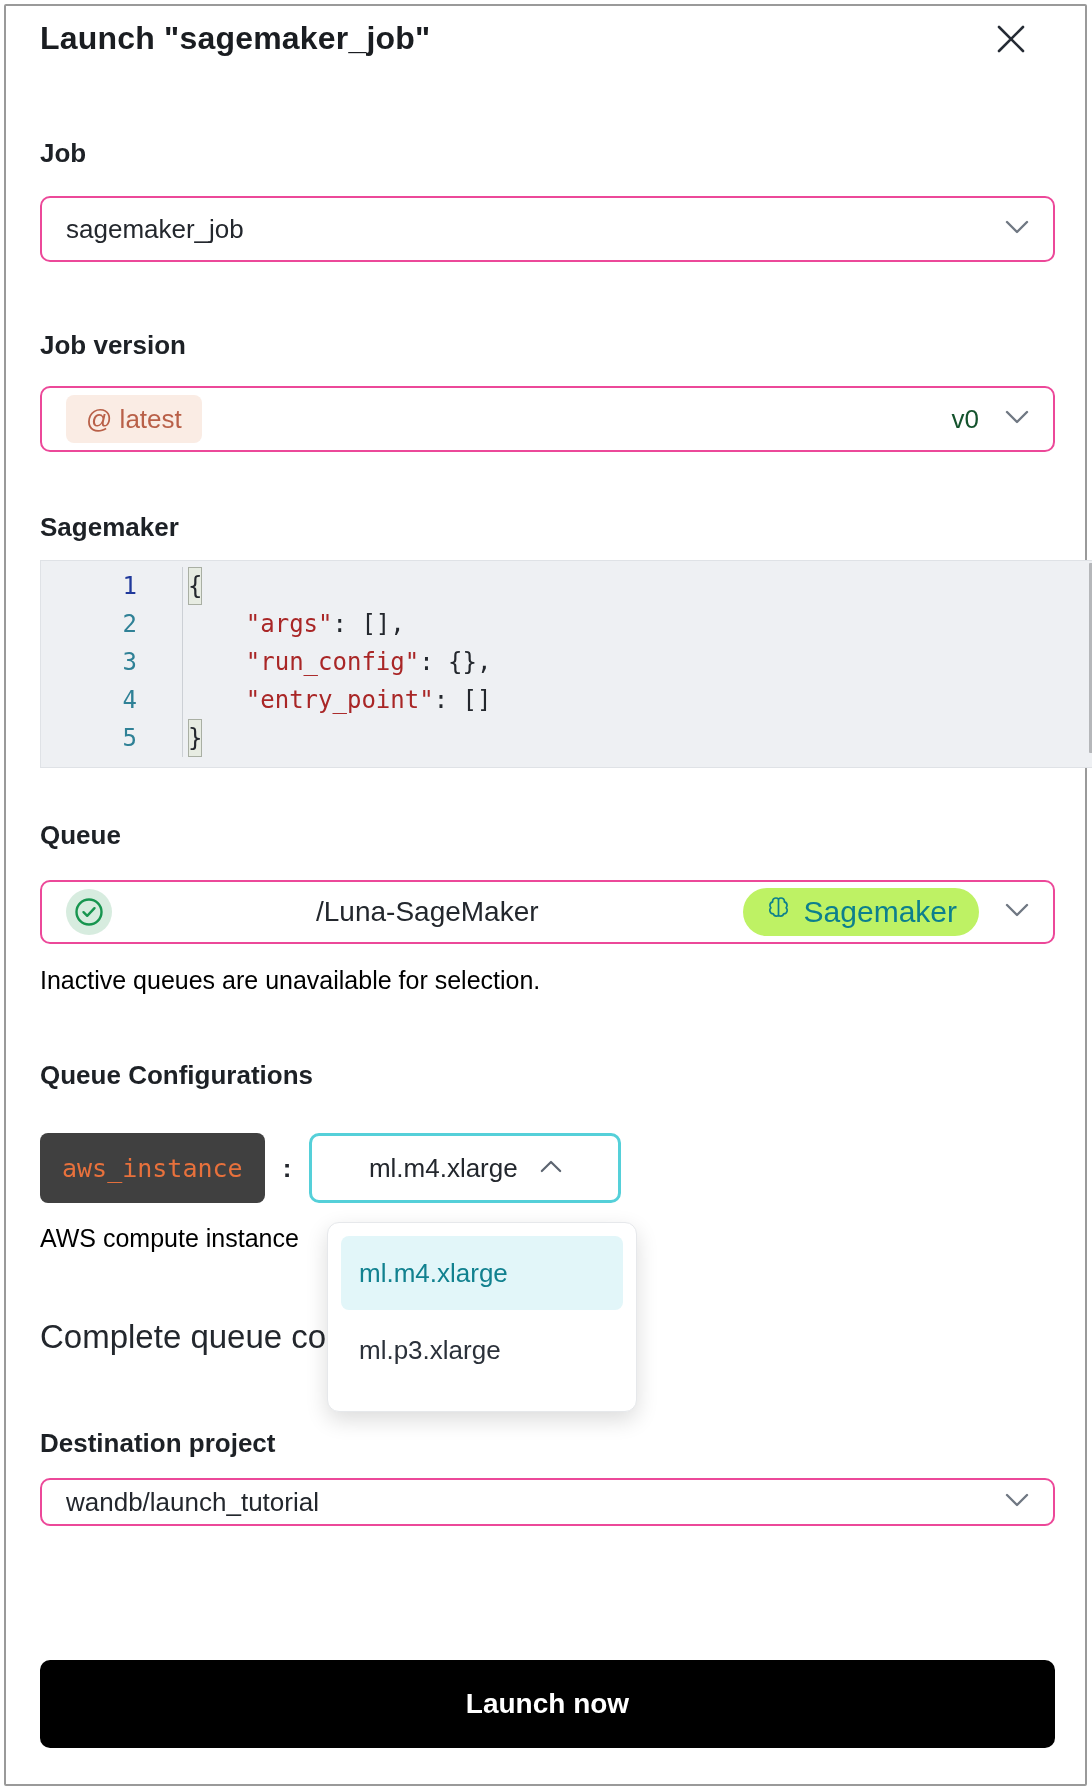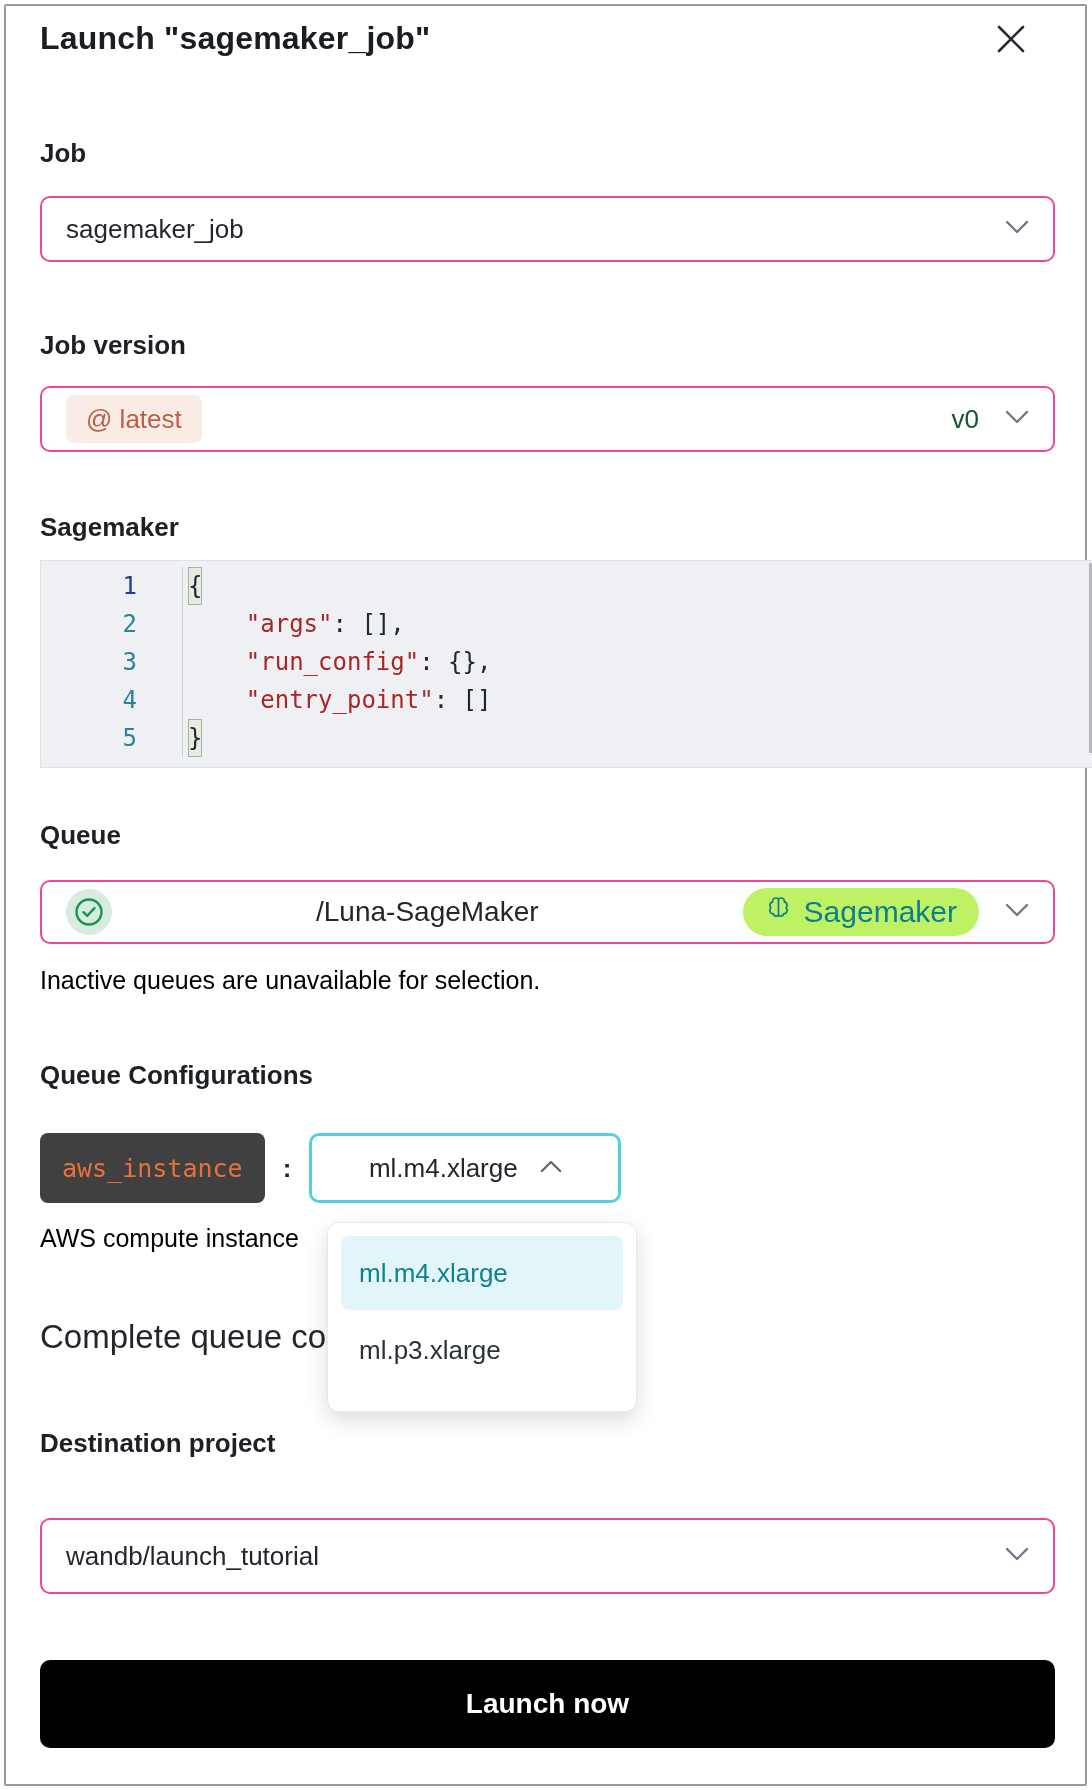--- a/index.html
+++ b/index.html
@@ -91,21 +91,21 @@
   .menu {
     position: absolute; left: 321px; top: 1216px; width: 310px; height: 190px;
     background: #fff; border: 1px solid #e6e8eb; border-radius: 12px;
     box-shadow: 0 8px 22px rgba(0,0,0,.14); padding: 13px; z-index: 5;
   }
   .menu-option { height: 74px; display: flex; align-items: center; padding: 0 18px;
     border-radius: 8px; font-size: 26px; color: #2b313a; cursor: pointer; }
   .menu-option.selected { background: #e2f6f9; color: #11818f; }
   .menu-option.plain { height: 64px; margin-top: 8px; }
 
-  .dest-select { height: 76px; margin-top: 40px; }
+  .dest-select { height: 48px; }
 
   .launch-btn {
     height: 88px; background: #000000; border: none; border-radius: 10px;
     color: #ffffff; font-size: 28px; font-weight: 700; cursor: pointer; width: auto;
     font-family: "Liberation Sans", sans-serif;
   }
 </style>
 </head>
 <body>
 

